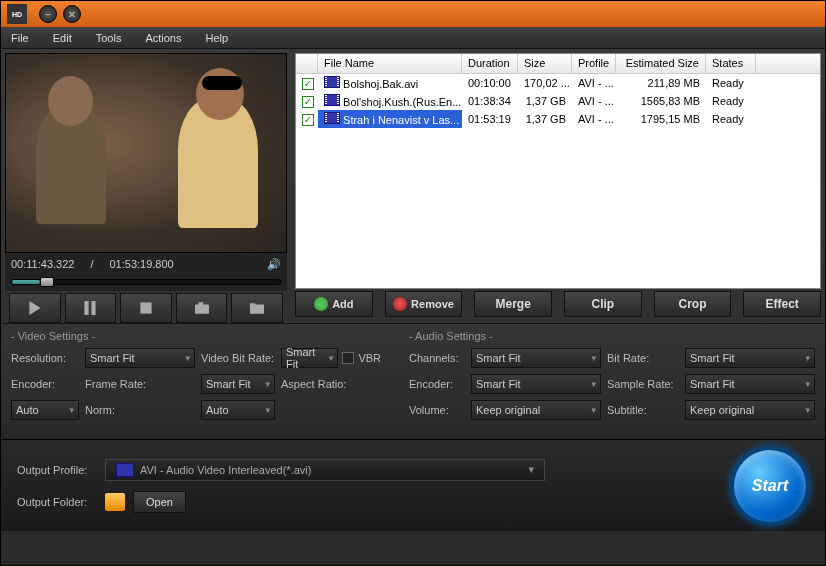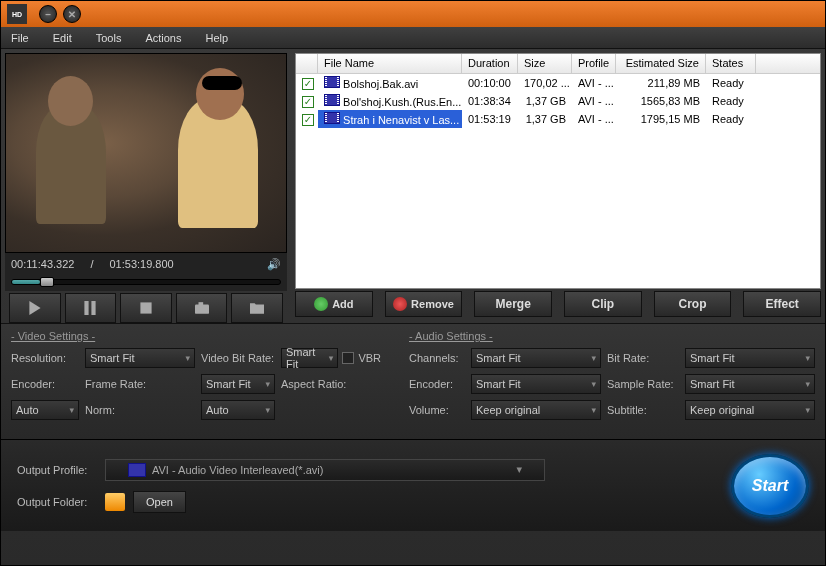--- a/index.html
+++ b/index.html
@@ -50,40 +50,40 @@
 .filmicon::before,.filmicon::after{content:"";position:absolute;top:0;bottom:0;width:2px;background:repeating-linear-gradient(#fff 0 1px,#33a 1px 2px);}
 .filmicon::before{left:0;} .filmicon::after{right:0;}
 
 .action-row { height: 30px; display: flex; gap: 12px; padding: 2px 0; }
 .abtn { flex:1; background: linear-gradient(#454545,#282828); border:1px solid #111; display:flex; align-items:center; justify-content:center; color:#ddd; font-size:12px; cursor:pointer; gap:4px; font-weight:bold;}
 .abtn.add::before{content:"";width:14px;height:14px;background:radial-gradient(#6c6,#393);border-radius:50%;}
 .abtn.remove::before{content:"";width:14px;height:14px;background:radial-gradient(#e55,#a22);border-radius:50%;}
 
 .settings { height: 116px; background: linear-gradient(#353535,#282828); display:flex; padding: 6px 10px; gap:12px; border-top:1px solid #111;}
 .settings-group { flex:1; }
-.settings-title { color:#999; font-size:11px; margin-bottom:6px;text-decoration:underline;}
+.settings-title { color:#999; font-size:11px; margin-bottom:6px;}
 .settings-grid { display:grid; grid-template-columns: 68px 110px 74px 100px; gap:6px 6px; align-items:center;}
 .settings-grid.audio { grid-template-columns: 56px 130px 72px 130px;}
 .lbl { color:#bbb; font-size:11px; }
 .sel { height:20px; background:linear-gradient(#3a3a3a,#252525); border:1px solid #111; color:#ccc; padding:2px 4px; display:flex; align-items:center; justify-content:space-between; font-size:11px;}
 .sel::after{content:"▾"; color:#888; font-size:9px;}
 .vbr-wrap{display:flex;align-items:center;gap:4px;}
 .vbr-box{width:12px;height:12px;border:1px solid #666;background:#222;}
 
 .output { height: 92px; background: linear-gradient(#2a2a2a,#1a1a1a); padding: 12px 16px; display:flex; align-items:center; gap:12px; border-top:1px solid #000;}
 .output-fields { flex:1; display:flex; flex-direction:column; gap:10px;}
 .output-row { display:flex; align-items:center; gap:8px;}
 .output-row .lbl { width:80px; color:#bbb;}
-.output-input { flex:1; height:22px; background:linear-gradient(#2a2a2a,#1a1a1a); border:1px solid #444; color:#aaa; padding:3px 22px; display:flex; align-items:center; font-size:11px;}
+.output-input { flex:1; height:22px; background:linear-gradient(#2a2a2a,#1a1a1a); border:1px solid #444; color:#aaa; padding:3px 10px; display:flex; align-items:center; font-size:11px;}
 .output-input.profile{display:flex;align-items:center;gap:6px; justify-content:space-between;}
 .profile-icon{width:18px;height:14px;background:#33a;border:1px solid #118;}
 .folder-icon{width:20px;height:18px;background:linear-gradient(#fc6,#e80);border-radius:2px;position:relative;}
 .obtn{height:22px;padding:0 12px;background:linear-gradient(#454545,#282828);border:1px solid #111;color:#ddd;display:flex;align-items:center;}
 
-.start-btn { width:78px; height:64px; border-radius:50%; background: radial-gradient(circle at 35% 30%, #6cf, #06c 60%, #048 100%); border:3px solid #047; display:flex; align-items:center; justify-content:center; color:#fff; font-size:16px; font-style:italic; font-weight:bold; cursor:pointer; box-shadow:0 0 8px #06c, inset 0 4px 10px rgba(255,255,255,.4);}
+.start-btn { width:78px; height:78px; border-radius:50%; background: radial-gradient(circle at 35% 30%, #6cf, #06c 60%, #048 100%); border:3px solid #047; display:flex; align-items:center; justify-content:center; color:#fff; font-size:16px; font-style:italic; font-weight:bold; cursor:pointer; box-shadow:0 0 8px #06c, inset 0 4px 10px rgba(255,255,255,.4);}
 </style>
 </head>
 <body>
 
 <div class="window">
 
   <div class="titlebar">
     <div class="logo">HD</div>
     <div class="winbtn">–</div>
     <div class="winbtn">✕</div>

